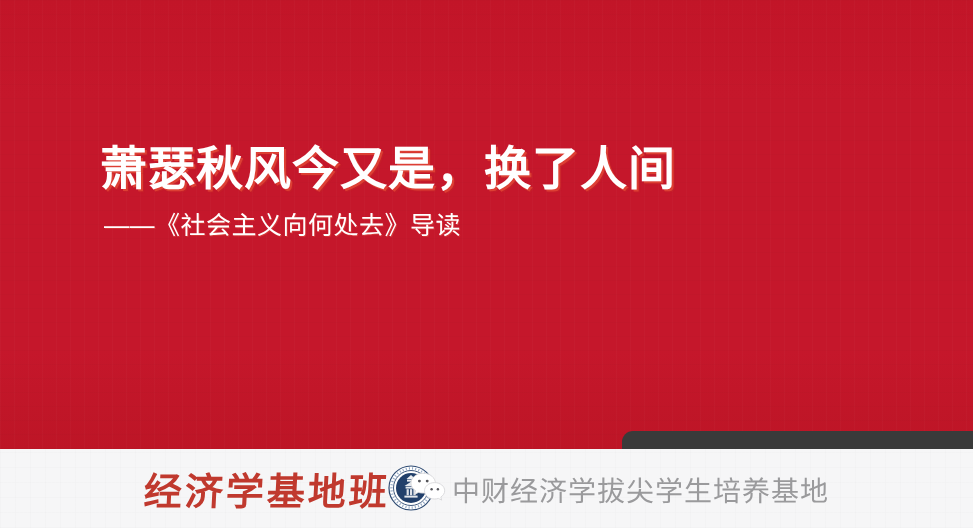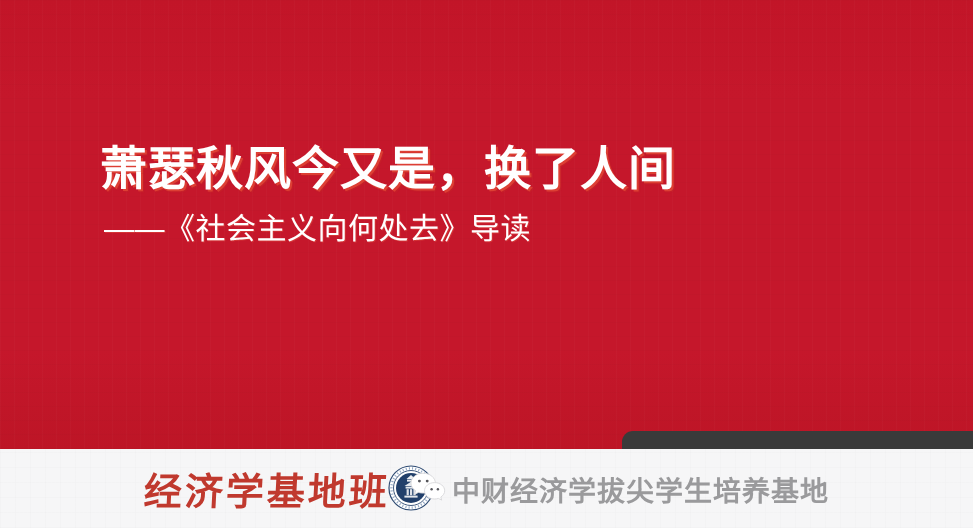--- a/index.html
+++ b/index.html
@@ -72,21 +72,21 @@
     letter-spacing: 1px;
     white-space: nowrap;
     text-shadow:
       2px 2px 0 rgba(240, 90, 60, 0.55),
       3px 3px 1px rgba(200, 50, 40, 0.30);
   }
 
   .slide-subtitle {
     margin: 14px 0 0 4px;
     color: #ffffff;
-    font-size: 30px;
+    font-size: 25px;
     line-height: 1.25;
     font-weight: 400;
     letter-spacing: 0.5px;
     white-space: nowrap;
     text-shadow: 1px 1px 0 rgba(235, 95, 70, 0.40);
   }
 
   
   .footer {
     position: absolute;
@@ -140,21 +140,21 @@
     position: absolute;
     left: 22px;
     top: 8px;
     width: 36px;
     height: 34px;
   }
 
   .brand-sub {
     color: #9a9a9c;
     font-size: 28px;
-    font-weight: 700;
+    font-weight: 400;
     letter-spacing: 1px;
     white-space: nowrap;
     font-family: "DejaVu Serif", "Liberation Serif", serif;
   }
 </style>
 </head>
 <body>
 
 <div class="stage">
 

